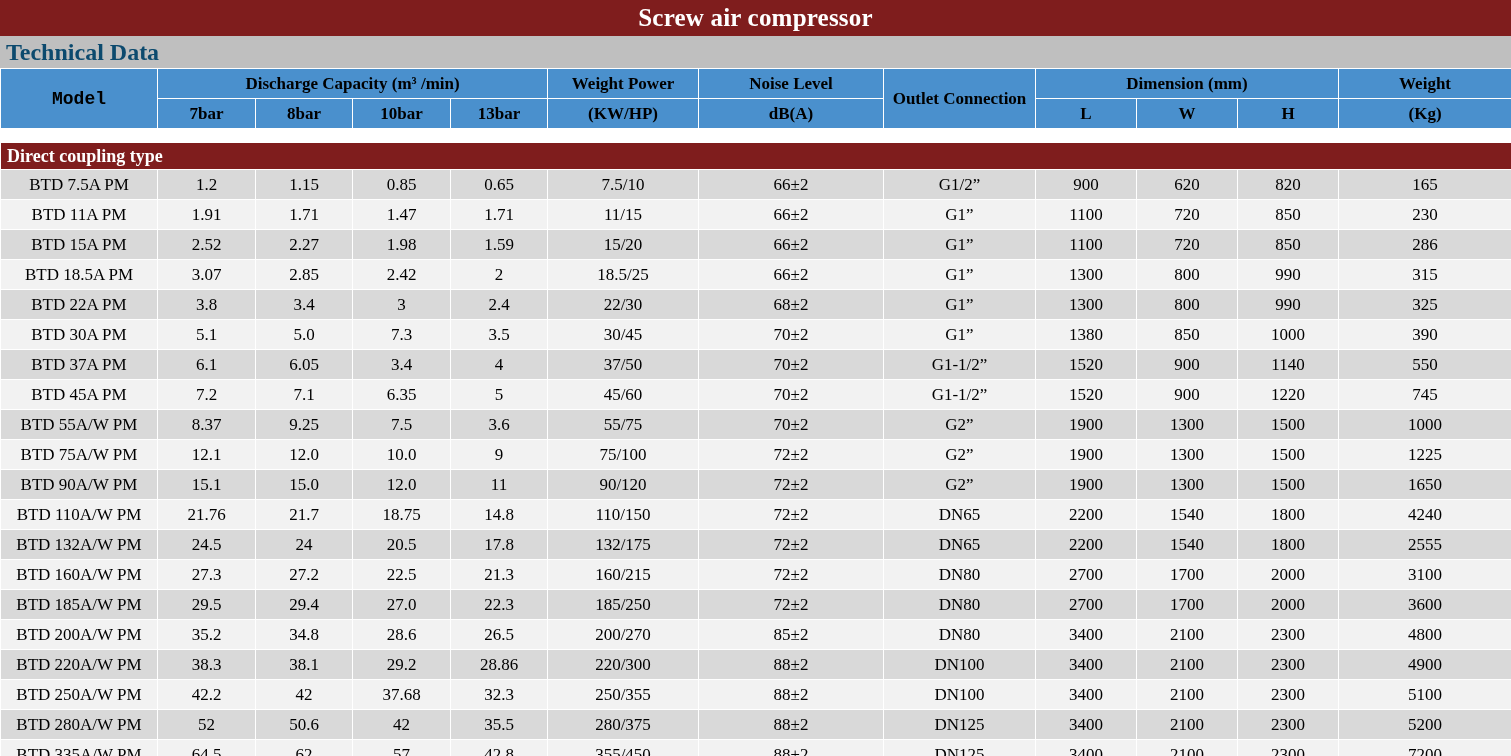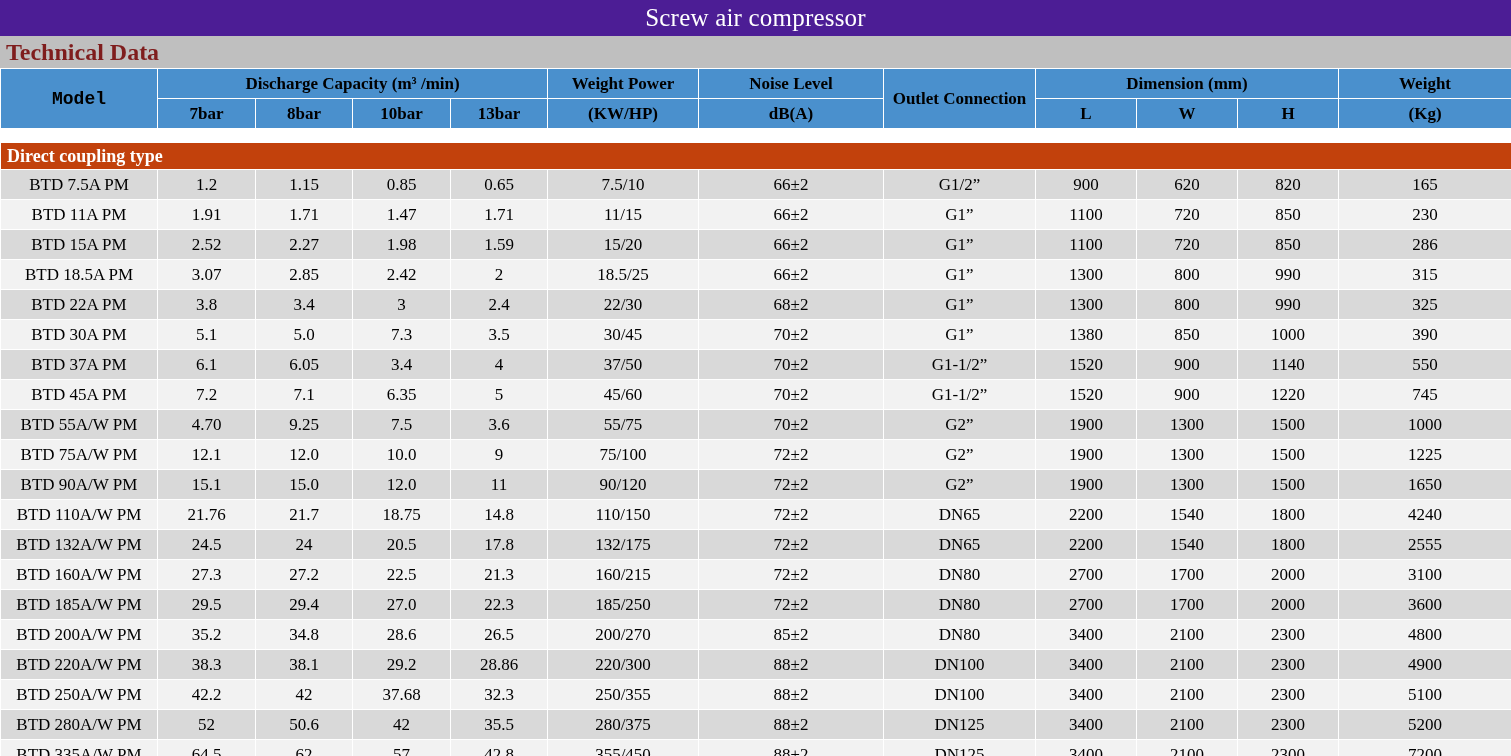--- a/index.html
+++ b/index.html
@@ -11,32 +11,32 @@
     width: 1511px;
     height: 756px;
     font-family: "Liberation Serif", serif;
     overflow: hidden;
   }
   .page {
     width: 1511px;
     position: relative;
   }
   .title-bar {
-    background: #4c1d95;
+    background: #7f1d1d;
     color: #ffffff;
     text-align: center;
     font-size: 25px;
-    font-weight: normal;
+    font-weight: bold;
     line-height: 36px;
     height: 36px;
     letter-spacing: .2px;
   }
   .section-bar {
     background: #bfbfbf;
-    color: #7f1d1d;
+    color: #0c4a6e;
     font-size: 24px;
     font-weight: bold;
     height: 32px;
     line-height: 32px;
     padding-left: 6px;
     box-sizing: border-box;
   }
   table.tech {
     width: 1511px;
     border-collapse: collapse;
@@ -59,21 +59,21 @@
     font-size: 17.5px;
     border: 1px solid #ffffff;
   }
   thead th.model-cell { font-size: 18px; font-family: Liberation Mono, monospace; }
   tr.spacer td {
     background: #ffffff;
     height: 13px;
     border: none;
   }
   tr.group td {
-    background: #c2410c;
+    background: #7f1d1d;
     color: #ffffff;
     font-weight: bold;
     font-size: 18px;
     text-align: left;
     padding-left: 6px;
     height: 26px;
     border: 1px solid #ffffff;
   }
   tr.odd td { background: #d9d9d9; }
   tr.even td { background: #f2f2f2; }
@@ -240,21 +240,21 @@
           <td>45/60</td>
           <td>70±2</td>
           <td>G1-1/2”</td>
           <td>1520</td>
           <td>900</td>
           <td>1220</td>
           <td>745</td>
         </tr>
         <tr class="odd">
           <td class="model">BTD 55A/W PM</td>
-          <td>4.70</td>
+          <td>8.37</td>
           <td>9.25</td>
           <td>7.5</td>
           <td>3.6</td>
           <td>55/75</td>
           <td>70±2</td>
           <td>G2”</td>
           <td>1900</td>
           <td>1300</td>
           <td>1500</td>
           <td>1000</td>

